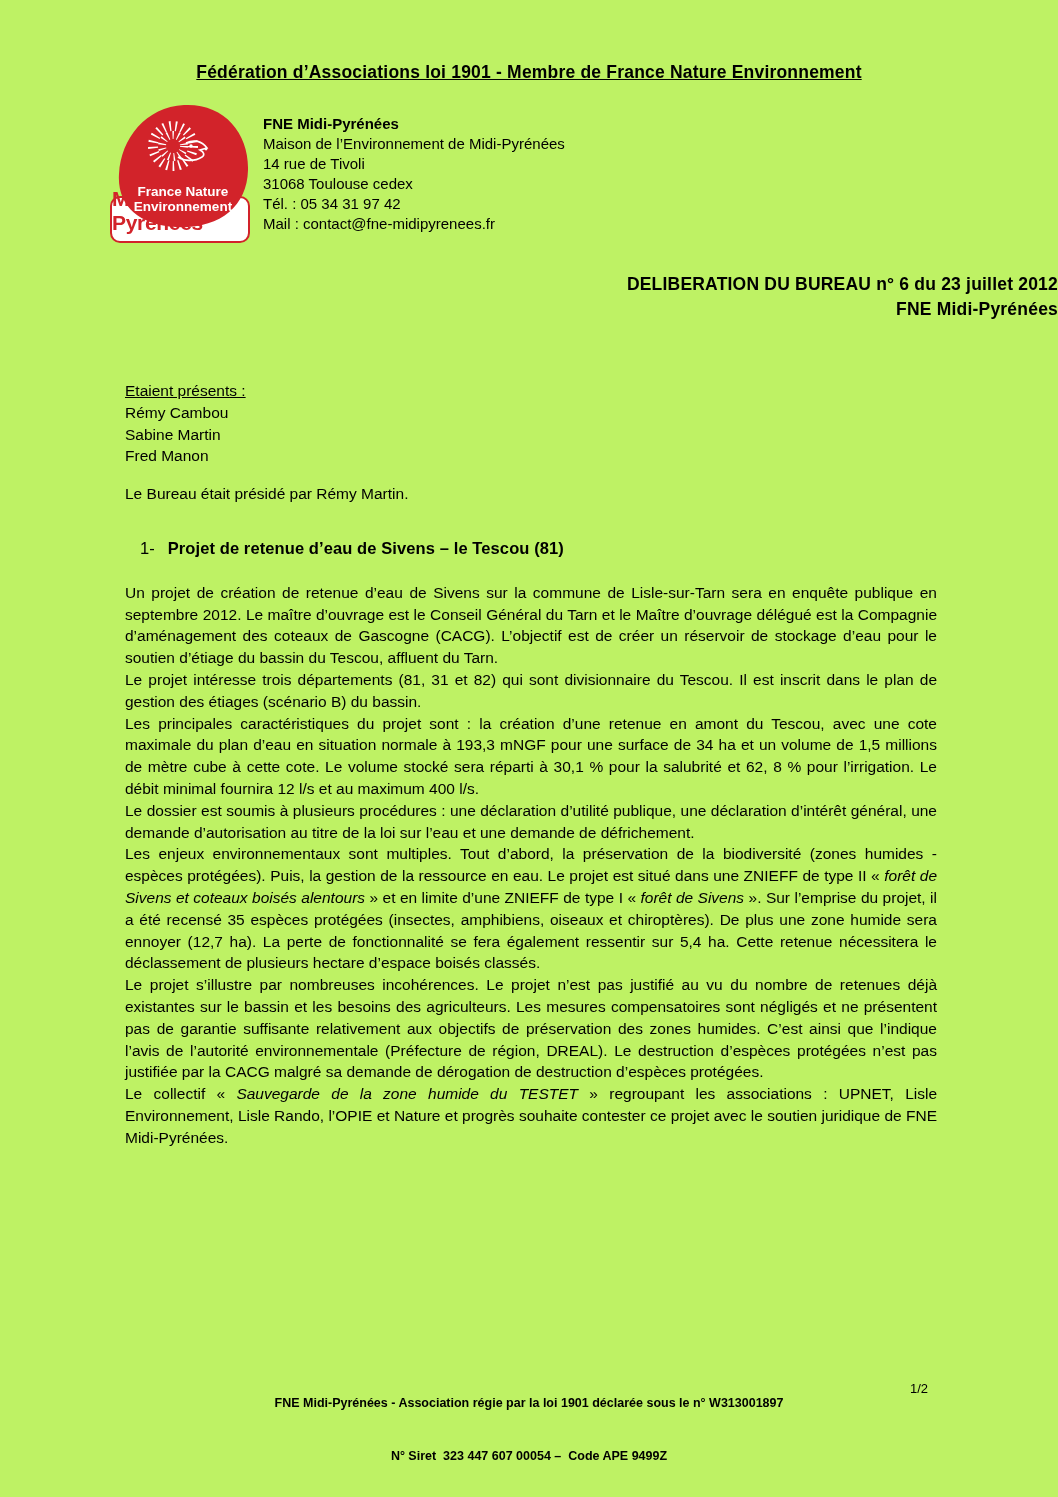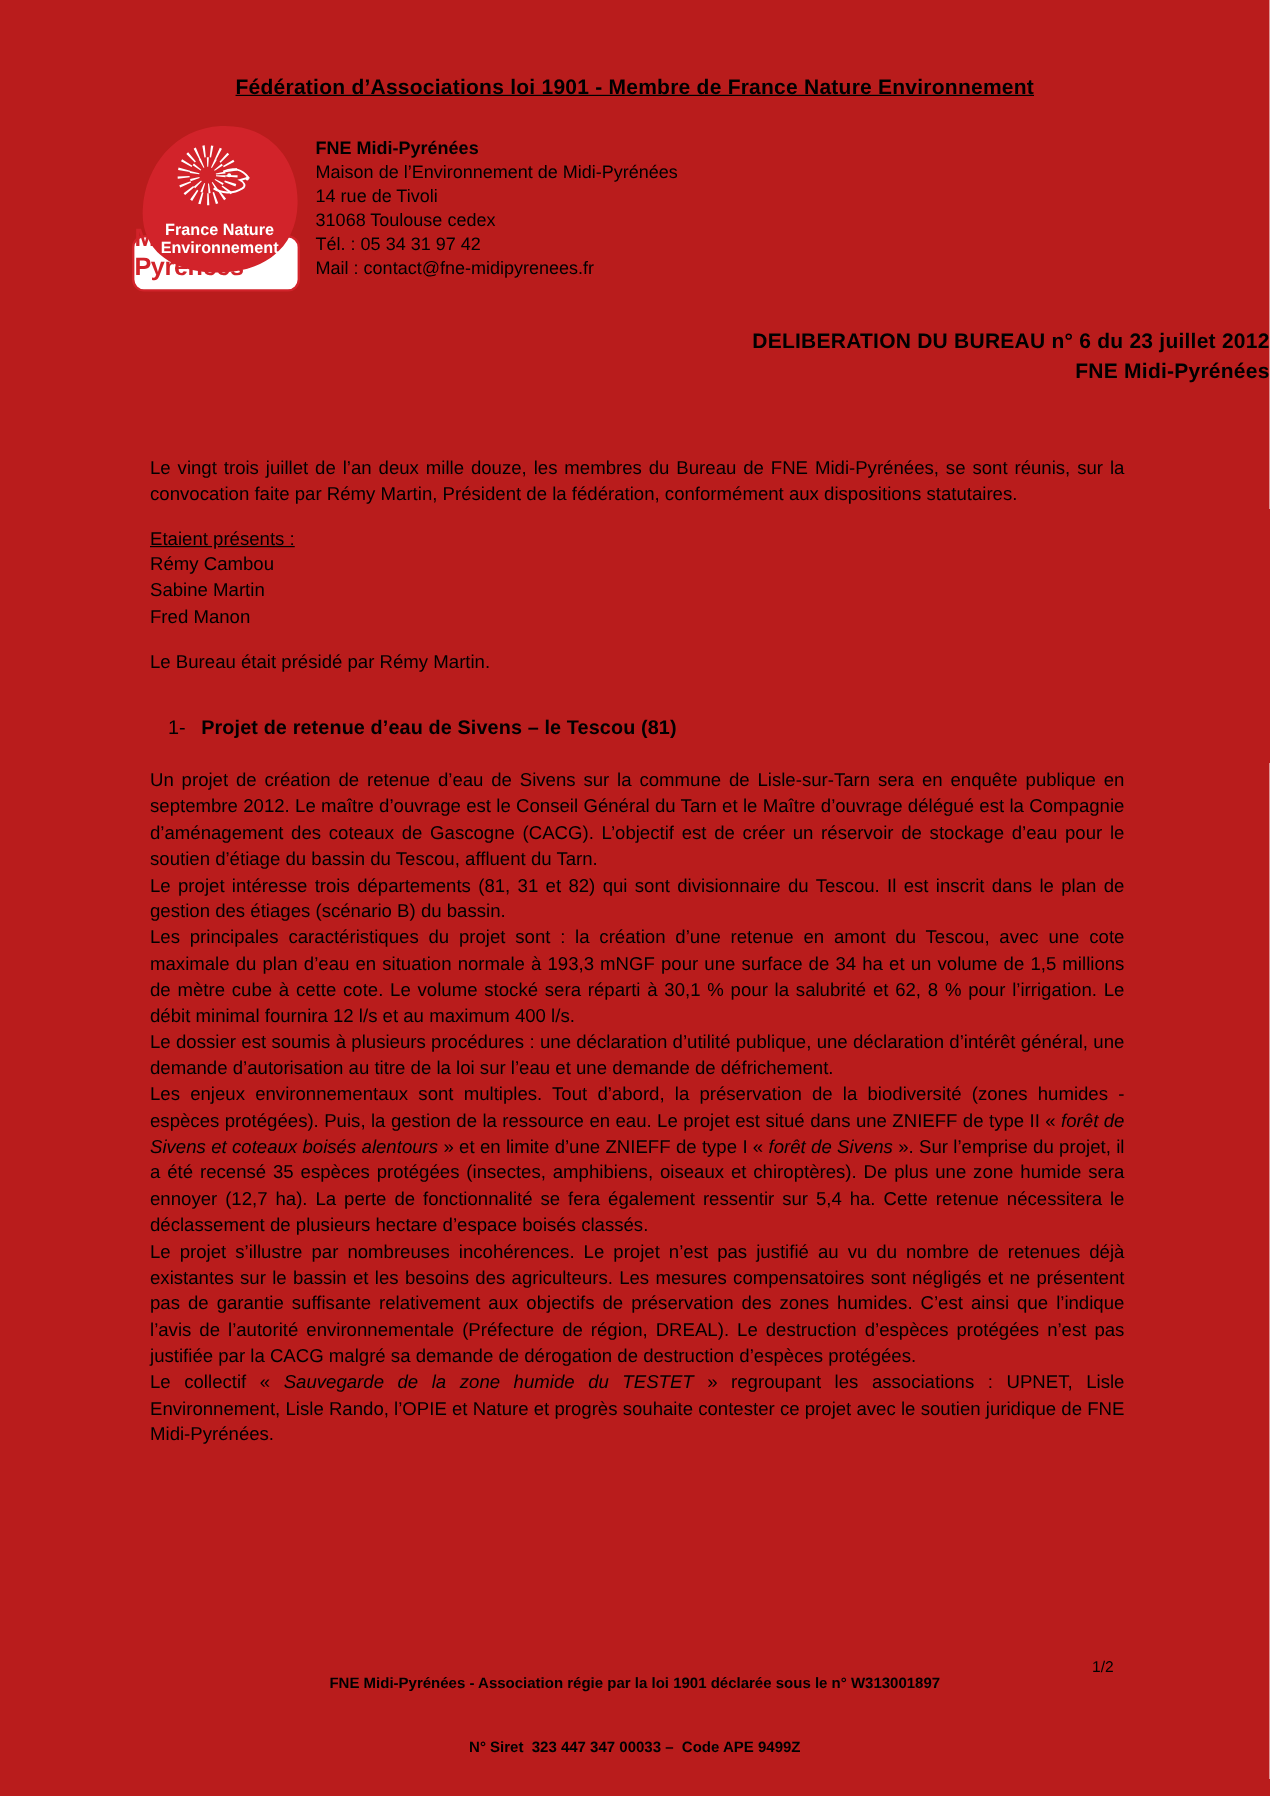--- a/index.html
+++ b/index.html
@@ -1,19 +1,19 @@
 <!DOCTYPE html>
 <html><head>
 <meta charset="utf-8">
 <style>
   * { margin:0; padding:0; box-sizing:border-box; }
   html,body { background:#ffffff; }
   body { font-family:"Liberation Sans", sans-serif; color:#000; }
   .page {
-    position:relative; width:1058px; height:1497px; background:#b91c1c;
+    position:relative; width:1058px; height:1497px; background:#bef264;
     margin:0 auto; overflow:hidden;
   }
 
   
   .doc-header {
     position:absolute; top:62px; left:0; width:100%;
     text-align:center; font-size:17.5px; font-weight:bold;
     text-decoration:underline; letter-spacing:0.2px;
   }
 
@@ -92,21 +92,20 @@
     <div>Tél. : 05 34 31 97 42</div>
     <div>Mail : contact@fne-midipyrenees.fr</div>
   </div>
 
   <div class="doc-title">
     <div>DELIBERATION DU BUREAU n° 6 du 23 juillet 2012</div>
     <div>FNE Midi-Pyrénées</div>
   </div>
 
   <div class="body-block">
-    <p class="intro just">Le vingt trois juillet de l’an deux mille douze, les membres du Bureau de FNE Midi-Pyrénées, se sont réunis, sur la convocation faite par Rémy Martin, Président de la fédération, conformément aux dispositions statutaires.</p>
 
     <p class="present-label">Etaient présents :</p>
     <div>Rémy Cambou</div>
     <div>Sabine Martin</div>
     <div>Fred Manon</div>
 
     <p class="presided">Le Bureau était présidé par Rémy Martin.</p>
 
     <div class="section-heading">
       <span class="num">1-</span>
@@ -119,18 +118,18 @@
       <p><span>Les principales caractéristiques du projet sont : la création d’une retenue en amont du Tescou, avec une cote maximale du plan d’eau en situation normale à 193,3 mNGF pour une surface de 34 ha et un volume de 1,5 millions de mètre cube à cette cote. Le volume stocké sera réparti à 30,1 % pour la salubrité et 62, 8 % pour l’irrigation. Le débit minimal fournira 12 l/s et au maximum 400 l/s.</span></p>
       <p><span>Le dossier est soumis à plusieurs procédures : une déclaration d’utilité publique, une déclaration d’intérêt général, une demande d’autorisation au titre de la loi sur l’eau et une demande de défrichement.</span></p>
       <p><span>Les enjeux environnementaux sont multiples. Tout d’abord, la préservation de la biodiversité (zones humides - espèces protégées). Puis, la gestion de la ressource en eau. Le projet est situé dans une ZNIEFF de type II « </span><em>forêt de Sivens et coteaux boisés alentours</em><span> » et en limite d’une ZNIEFF de type I « </span><em>forêt de Sivens</em><span> ». Sur l’emprise du projet, il a été recensé 35 espèces protégées (insectes, amphibiens, oiseaux et chiroptères). De plus une zone humide sera ennoyer (12,7 ha). La perte de fonctionnalité se fera également ressentir sur 5,4 ha. Cette retenue nécessitera le déclassement de plusieurs hectare d’espace boisés classés.</span></p>
       <p><span>Le projet s’illustre par nombreuses incohérences. Le projet n’est pas justifié au vu du nombre de retenues déjà existantes sur le bassin et les besoins des agriculteurs. Les mesures compensatoires sont négligés et ne présentent pas de garantie suffisante relativement aux objectifs de préservation des zones humides. C’est ainsi que l’indique l’avis de l’autorité environnementale (Préfecture de région, DREAL). Le destruction d’espèces protégées n’est pas justifiée par la CACG malgré sa demande de dérogation de destruction d’espèces protégées.</span></p>
       <p><span>Le collectif « </span><em>Sauvegarde de la zone humide du TESTET</em><span> » regroupant les associations : UPNET, Lisle Environnement, Lisle Rando, l’OPIE et Nature et progrès souhaite contester ce projet avec le soutien juridique de FNE Midi-Pyrénées.</span></p>
     </div>
   </div>
 
   <div class="doc-footer">
     <div>FNE Midi-Pyrénées - Association régie par la loi 1901 déclarée sous le n° W313001897</div>
-    <div>N° Siret  323 447 347 00033 –  Code APE 9499Z</div>
+    <div>N° Siret  323 447 607 00054 –  Code APE 9499Z</div>
   </div>
 
   <div class="page-num">1/2</div>
 
 </div>
 
 </body></html>

